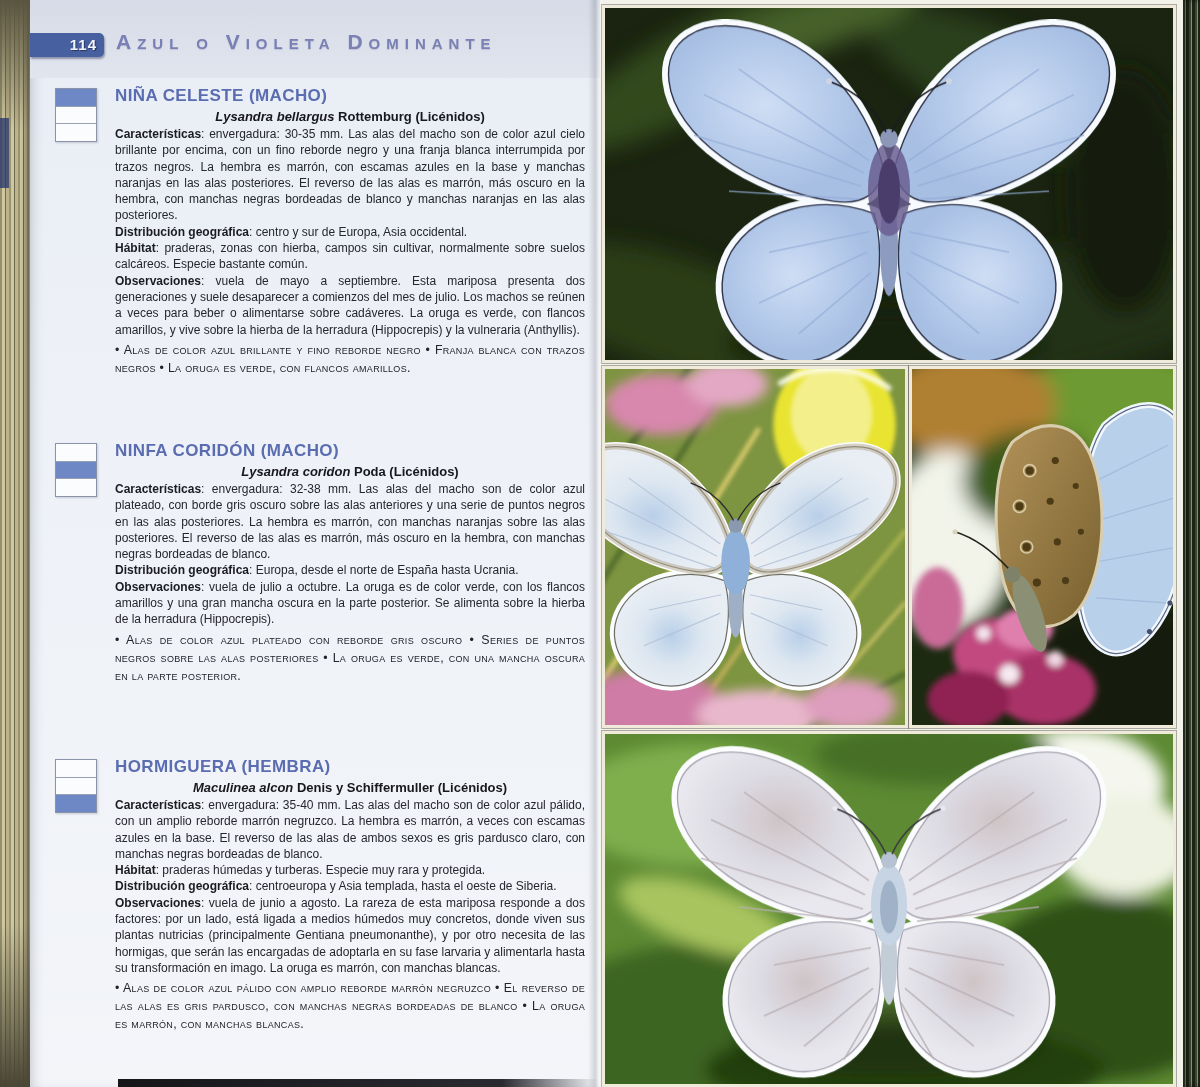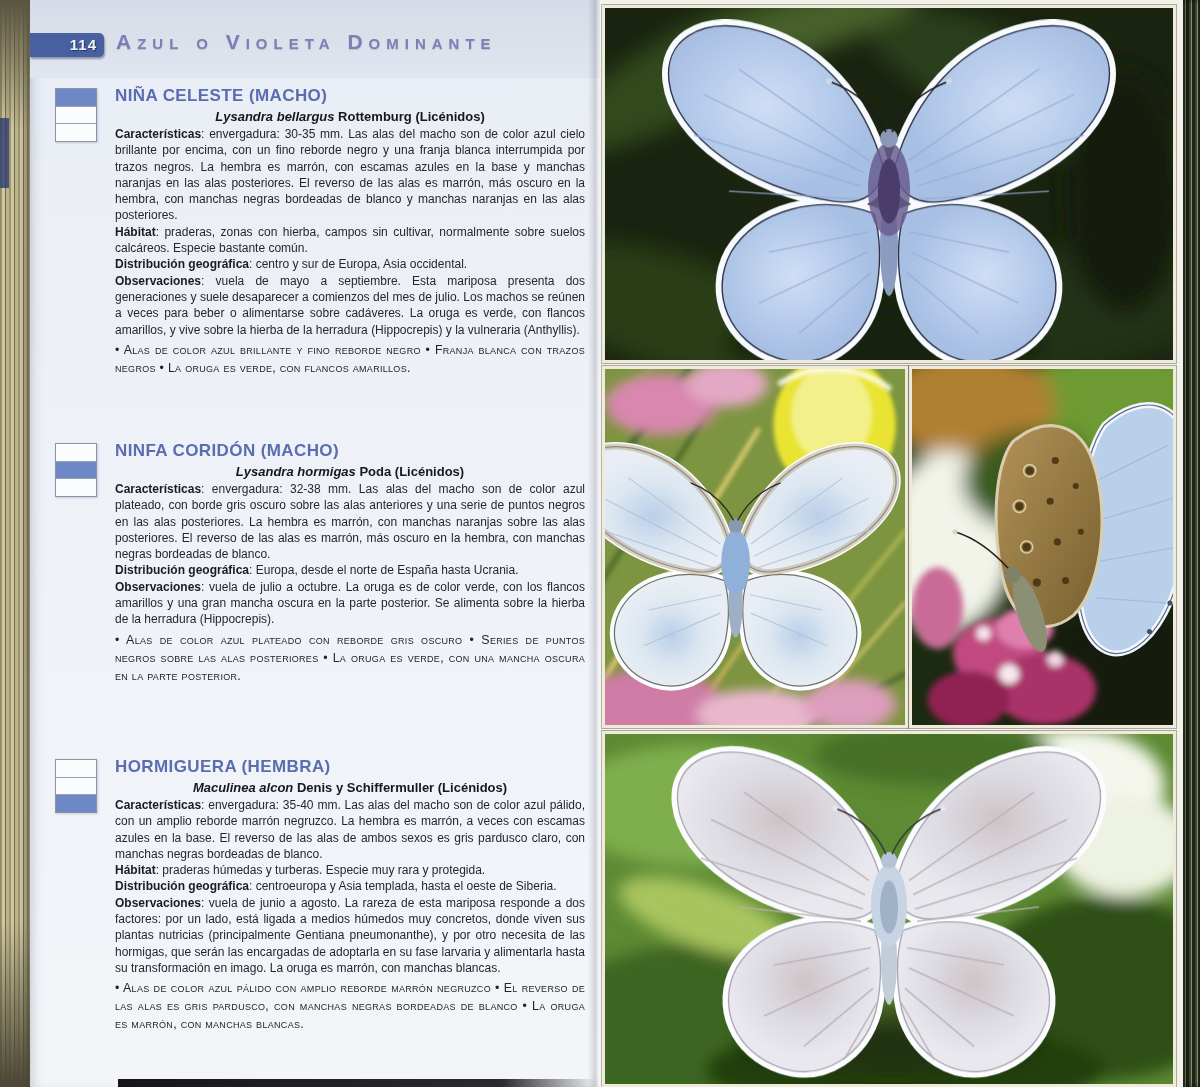--- a/index.html
+++ b/index.html
@@ -78,36 +78,36 @@
     <section class="entry e1">
       <div class="swatch pos-top">
           <i></i>
           <i></i>
           <i></i>
         </div>
       <div class="etext">
         <h2>NIÑA CELESTE (MACHO)</h2>
         <p class="sci"><em>Lysandra bellargus</em><b> Rottemburg (Licénidos)</b></p>
         <p class="btxt"><b>Características</b><span>: envergadura: 30-35 mm. Las alas del macho son de color azul cielo brillante por encima, con un fino reborde negro y una franja blanca interrumpida por trazos negros. La hembra es marrón, con escamas azules en la base y manchas naranjas en las alas posteriores. El reverso de las alas es marrón, más oscuro en la hembra, con manchas negras bordeadas de blanco y manchas naranjas en las alas posteriores.</span></p>
+        <p class="btxt"><b>Distribución geográfica</b><span>: centro y sur de Europa, Asia occidental.</span></p>
         <p class="btxt"><b>Hábitat</b><span>: praderas, zonas con hierba, campos sin cultivar, normalmente sobre suelos calcáreos. Especie bastante común.</span></p>
-        <p class="btxt"><b>Distribución geográfica</b><span>: centro y sur de Europa, Asia occidental.</span></p>
         <p class="btxt"><b>Observaciones</b><span>: vuela de mayo a septiembre. Esta mariposa presenta dos generaciones y suele desaparecer a comienzos del mes de julio. Los machos se reúnen a veces para beber o alimentarse sobre cadáveres. La oruga es verde, con flancos amarillos, y vive sobre la hierba de la herradura (Hippocrepis) y la vulneraria (Anthyllis).</span></p>
         <p class="bullets">• Alas de color azul brillante y fino reborde negro • Franja blanca con trazos negros • La oruga es verde, con flancos amarillos.</p>
       </div>
     </section>
 
     <section class="entry e2">
       <div class="swatch pos-middle">
           <i></i>
           <i></i>
           <i></i>
         </div>
       <div class="etext">
         <h2>NINFA CORIDÓN (MACHO)</h2>
-        <p class="sci"><em>Lysandra hormigas</em><b> Poda (Licénidos)</b></p>
+        <p class="sci"><em>Lysandra coridon</em><b> Poda (Licénidos)</b></p>
         <p class="btxt"><b>Características</b><span>: envergadura: 32-38 mm. Las alas del macho son de color azul plateado, con borde gris oscuro sobre las alas anteriores y una serie de puntos negros en las alas posteriores. La hembra es marrón, con manchas naranjas sobre las alas posteriores. El reverso de las alas es marrón, más oscuro en la hembra, con manchas negras bordeadas de blanco.</span></p>
         <p class="btxt"><b>Distribución geográfica</b><span>: Europa, desde el norte de España hasta Ucrania.</span></p>
         <p class="btxt"><b>Observaciones</b><span>: vuela de julio a octubre. La oruga es de color verde, con los flancos amarillos y una gran mancha oscura en la parte posterior. Se alimenta sobre la hierba de la herradura (Hippocrepis).</span></p>
         <p class="bullets">• Alas de color azul plateado con reborde gris oscuro • Series de puntos negros sobre las alas posteriores • La oruga es verde, con una mancha oscura en la parte posterior.</p>
       </div>
     </section>
 
     <section class="entry e3">
       <div class="swatch pos-bottom">
           <i></i>

